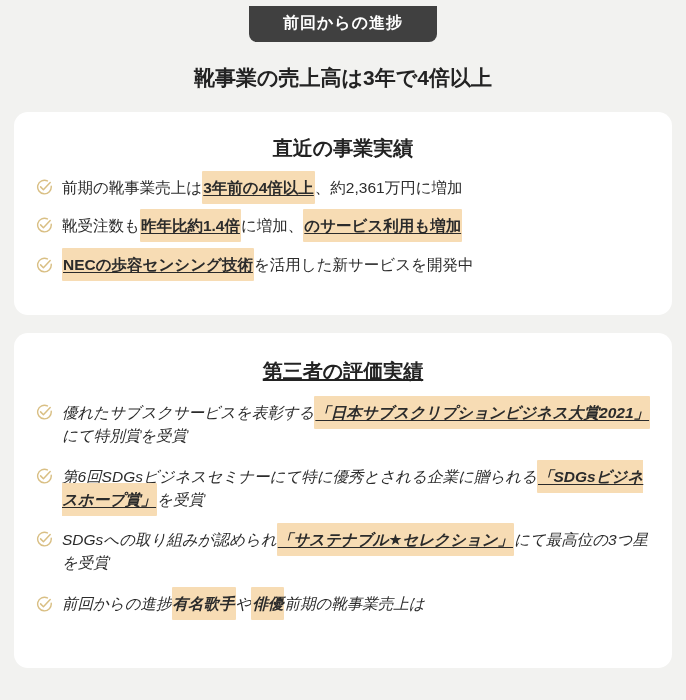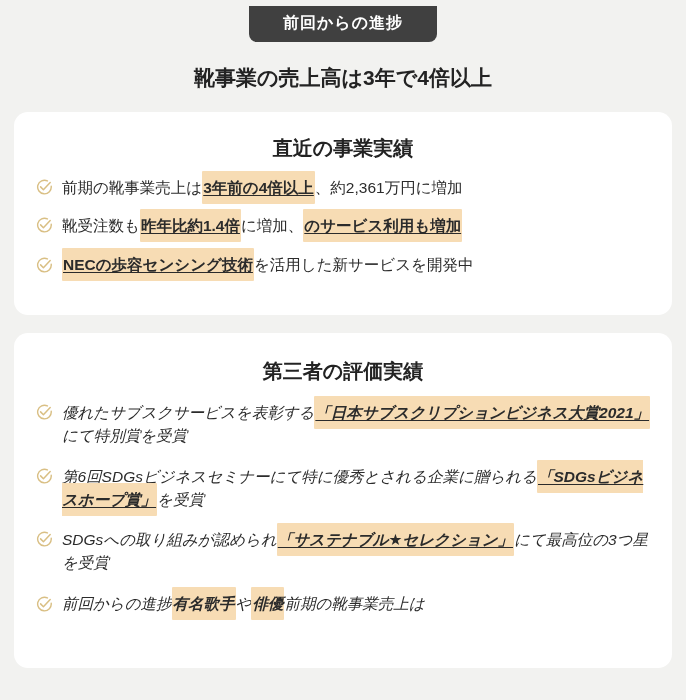--- a/index.html
+++ b/index.html
@@ -55,21 +55,21 @@
   .card.second { margin-top: 18px; height: 335px; }
 
   .card-title {
     text-align: center;
     font-size: 20px;
     font-weight: bold;
     color: #232323;
     margin: 6px 0 16px;
     line-height: 1.2;
   }
-  .card.second .card-title { margin: 8px 0 18px; }
+  .card.second .card-title { margin: 8px 0 18px; text-decoration: underline; }
 
   
   ul.bullets { list-style: none; margin: 0; padding: 0; }
   ul.bullets > li {
     display: flex;
     align-items: flex-start;
     margin-bottom: 15px;
   }
   .card.second ul.bullets > li { margin-bottom: 17px; font-style: italic; }
   ul.bullets > li:last-child { margin-bottom: 0; align-items: center; }

